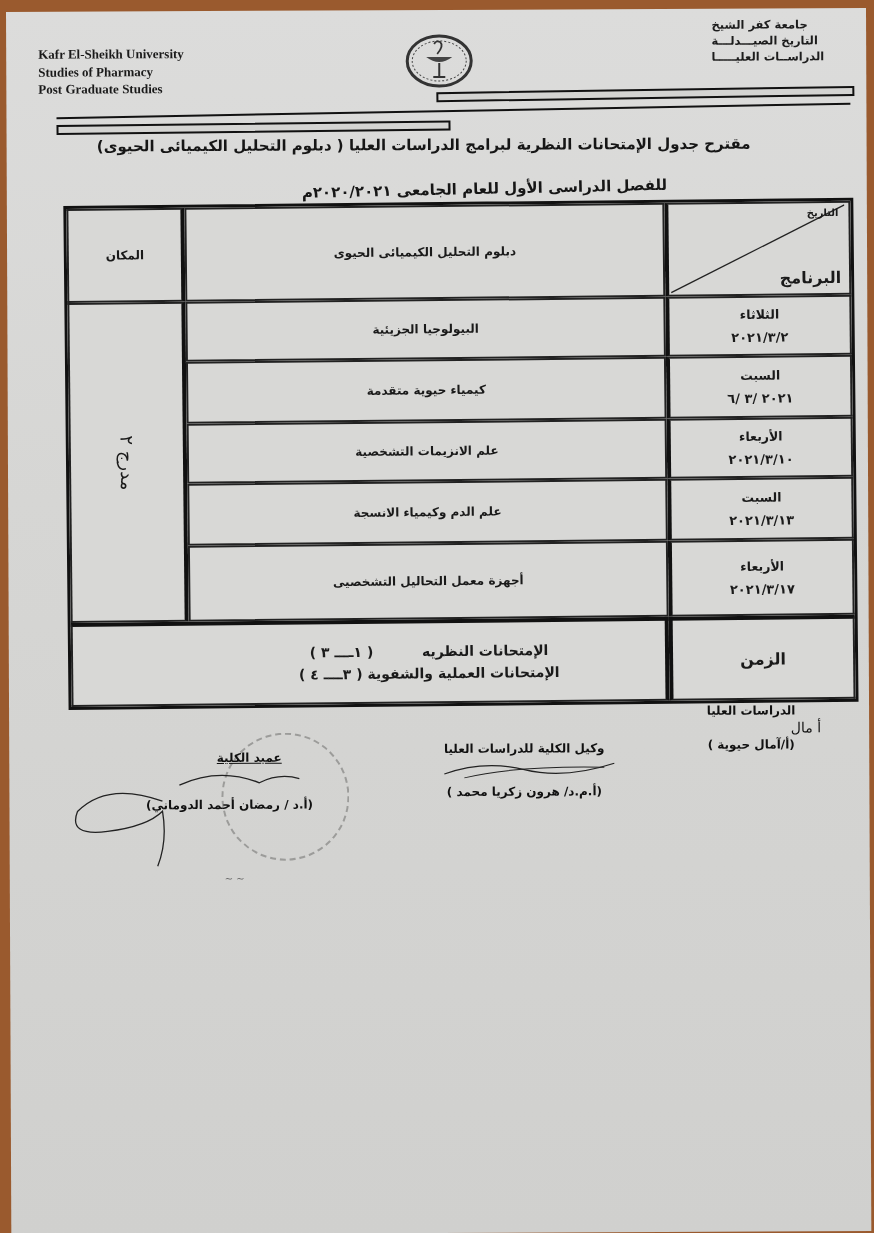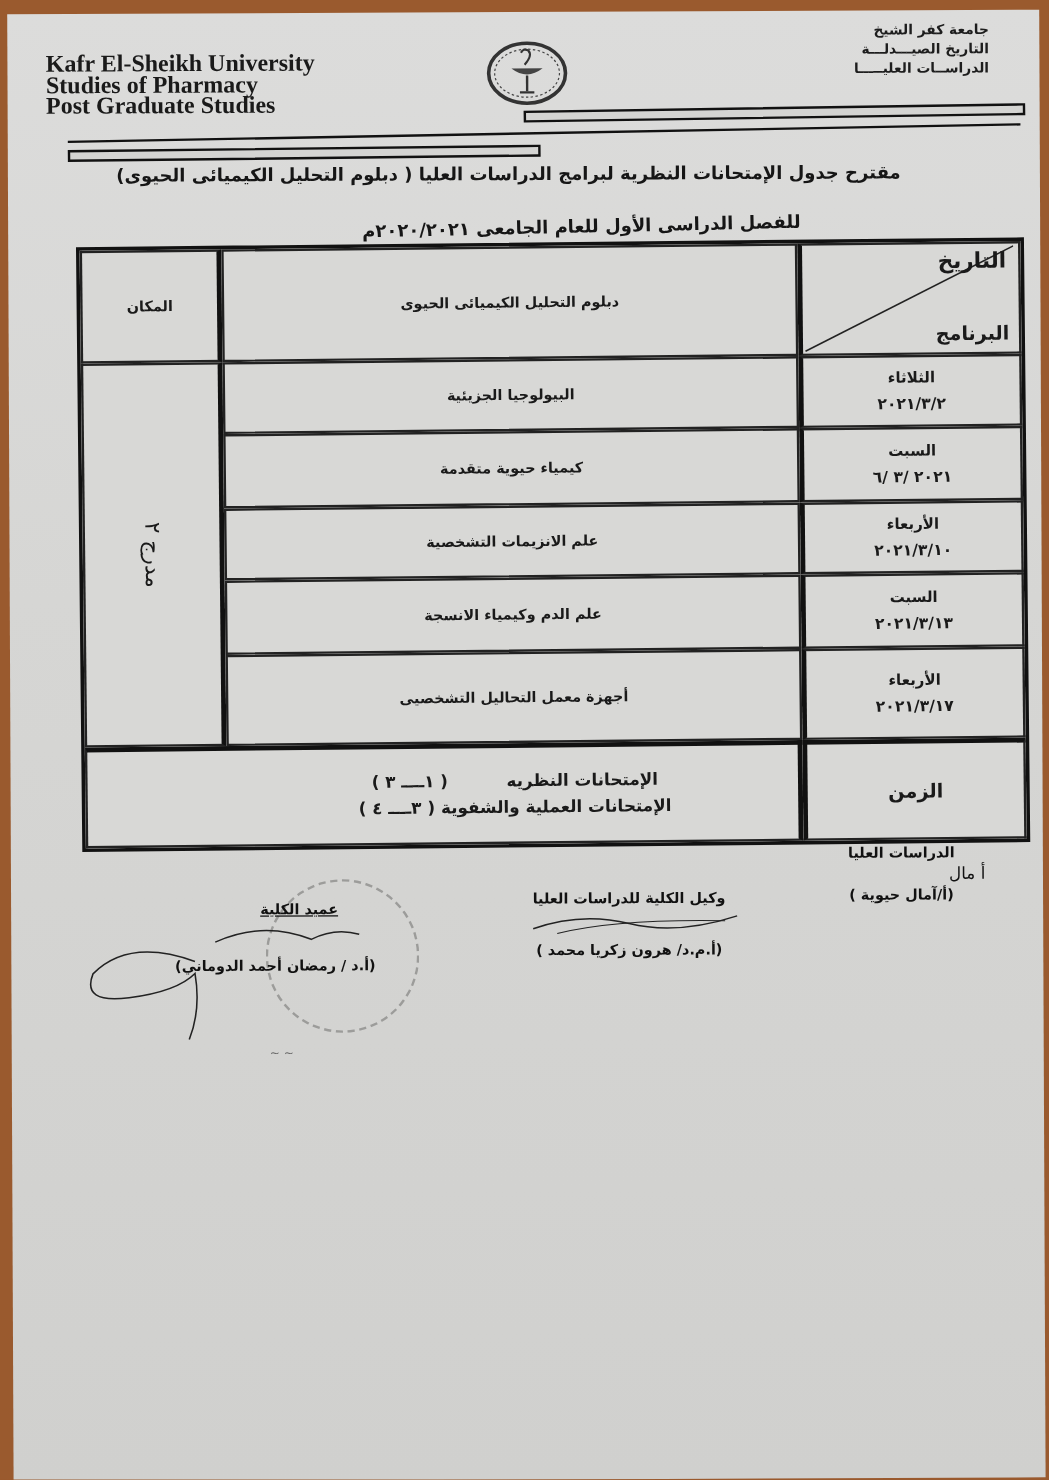--- a/index.html
+++ b/index.html
@@ -12,24 +12,24 @@
   .paper {
     position: absolute; left: 6px; top: 10px; width: 860px; height: 1223px;
     background: linear-gradient(180deg, #dcdcdb 0%, #d6d6d4 40%, #d0d0ce 100%);
     transform: rotate(-0.25deg);
     transform-origin: 50% 0;
   }
   .abs { position: absolute; }
   .en-head {
     left: 32px; top: 34px;
     font-family: "Liberation Serif", serif; font-weight: bold;
-    font-size: 20px; line-height: 17.5px; color: #1a1a1a;
+    font-size: 13px; line-height: 17.5px; color: #1a1a1a;
   }
   .ar-head {
-    right: 42px; top: 8px; text-align: right; direction: rtl;
+    right: 42px; top: 8px; text-align: left; direction: rtl;
     font-family: "DejaVu Sans", sans-serif; font-weight: bold;
     font-size: 11.5px; line-height: 16px; color: #1d1d1d;
   }
   .logo {
     left: 398px; top: 24px; width: 70px; height: 54px;
   }
   .bar {
     border: 2px solid #111; background: #d4d4d2; height: 6px;
   }
   .title {
@@ -49,21 +49,21 @@
     padding: 0;
   }
   td.date-col { width: 180px; border-left: 4px solid #111 !important; }
   td.place-col { width: 112px; border-right: 4px solid #111 !important; }
   .day { display: block; font-size: 12.5px; margin-bottom: 8px; }
   .date { display: block; font-size: 13px; letter-spacing: 1px; }
   .diag {
     position: relative; height: 90px;
   }
   .diag svg { position: absolute; left: 0; top: 0; }
-  .diag .t1 { position: absolute; right: 10px; top: 4px; font-size: 18px; }
+  .diag .t1 { position: absolute; right: 10px; top: 4px; font-size: 10px; }
   .diag .t2 { position: absolute; right: 8px; bottom: 6px; font-size: 16px; }
   .hall {
     display: inline-block; transform: rotate(90deg);
     font-size: 18px; font-weight: normal; font-family: "DejaVu Serif", serif;
   }
   .time-text { font-size: 14px; line-height: 22px; }
   .sig {
     direction: rtl; text-align: center; color: #111;
     font-family: "DejaVu Sans", sans-serif; font-weight: bold; font-size: 12px;
   }

